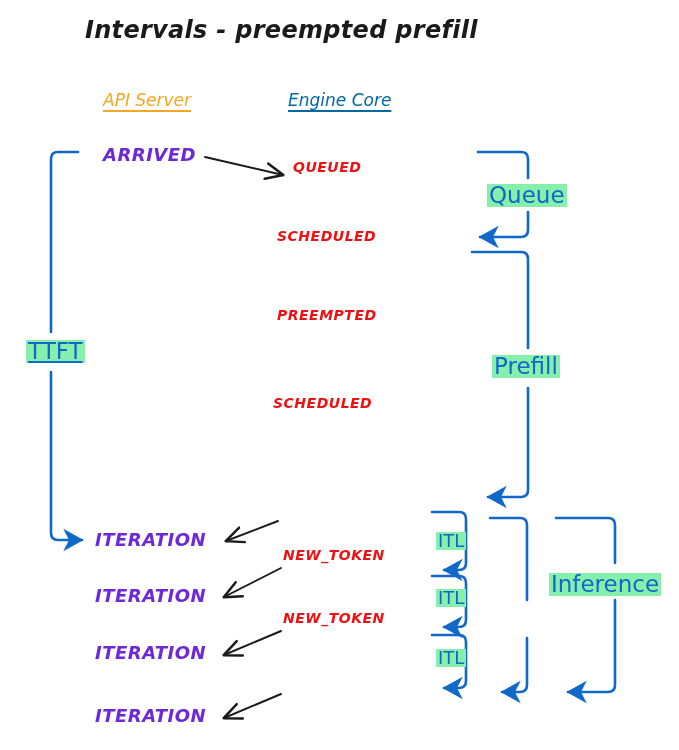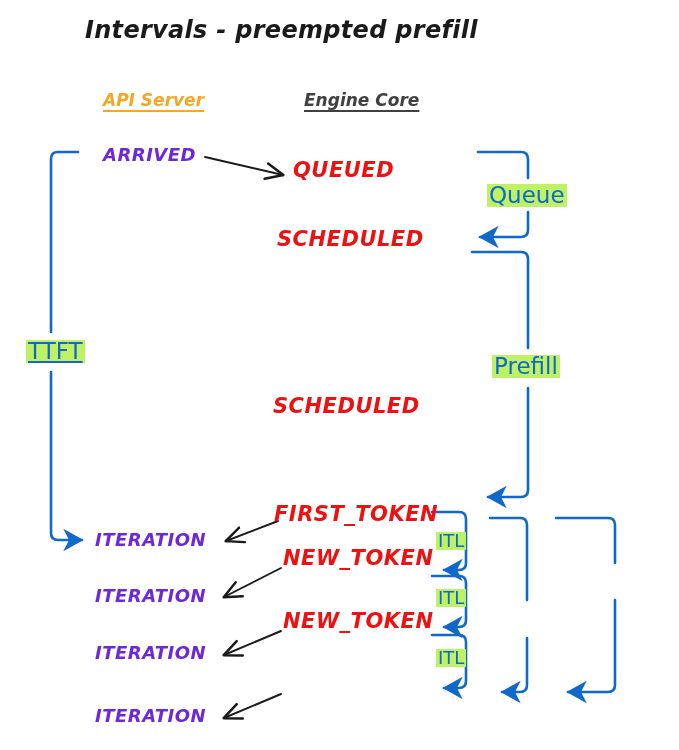--- a/index.html
+++ b/index.html
@@ -44,44 +44,44 @@
     color: #1a1a1a;
     font-family: "DejaVu Sans", sans-serif;
     font-style: italic;
     font-weight: bold;
     letter-spacing: 0.3px;
   }
   .colhead {
     font-size: 17px;
     font-family: "DejaVu Sans", sans-serif;
     font-style: italic;
-    font-weight: bold;
+    font-weight: normal;
     text-decoration: underline;
     text-underline-offset: 4px;
     text-decoration-thickness: 2px;
   }
   .head-api { color: #F5A623; }
-  .head-engine { color: #404040; margin-left: 16px; }
+  .head-engine { color: #0369a1; }
   .state-red {
-    font-size: 21px;
+    font-size: 14px;
     color: #EE1111;
   }
   .state-orange {
     font-size: 18px;
     color: #6d28d9;
   }
   .blue-lbl {
     position: absolute;
     color: #1068C8;
     font-family: "DejaVu Sans", sans-serif;
     font-style: normal;
     font-weight: normal;
     white-space: nowrap;
     line-height: 1;
-    background: #bef264;
+    background: #86efac;
     padding: 0 2px;
   }
   .blue-big { font-size: 23px; }
   .blue-itl { font-size: 18px; }
 </style>
 </head>
 <body>
 
 <div id="canvas">
 
@@ -134,26 +134,27 @@
   </svg>
 
   <div class="lbl hand state-orange" style="left:103px; top:146px;">ARRIVED</div>
   <div class="lbl hand state-orange" style="left:95px; top:531px;">ITERATION</div>
   <div class="lbl hand state-orange" style="left:95px; top:587px;">ITERATION</div>
   <div class="lbl hand state-orange" style="left:95px; top:644px;">ITERATION</div>
   <div class="lbl hand state-orange" style="left:95px; top:707px;">ITERATION</div>
 
   <div class="lbl hand state-red" style="left:293px; top:160px;">QUEUED</div>
   <div class="lbl hand state-red" style="left:277px; top:229px;">SCHEDULED</div>
+  <div class="lbl hand state-red" style="left:277px; top:308px;">PREEMPTED</div>
   <div class="lbl hand state-red" style="left:273px; top:396px;">SCHEDULED</div>
-  <div class="lbl hand state-red" style="left:274px; top:504px;">FIRST_TOKEN</div>
   <div class="lbl hand state-red" style="left:283px; top:548px;">NEW_TOKEN</div>
   <div class="lbl hand state-red" style="left:283px; top:611px;">NEW_TOKEN</div>
 
   <div class="blue-lbl blue-big" style="left:26px; top:340px;text-decoration:underline;">TTFT</div>
   <div class="blue-lbl blue-big" style="left:487px; top:184px;">Queue</div>
   <div class="blue-lbl blue-big" style="left:492px; top:355px;">Prefill</div>
+  <div class="blue-lbl blue-big" style="left:549px; top:573px;">Inference</div>
 
   <div class="blue-lbl blue-itl" style="left:436px; top:532px;">ITL</div>
   <div class="blue-lbl blue-itl" style="left:436px; top:589px;">ITL</div>
   <div class="blue-lbl blue-itl" style="left:436px; top:649px;">ITL</div>
 
 </div>
 
 </body></html>

